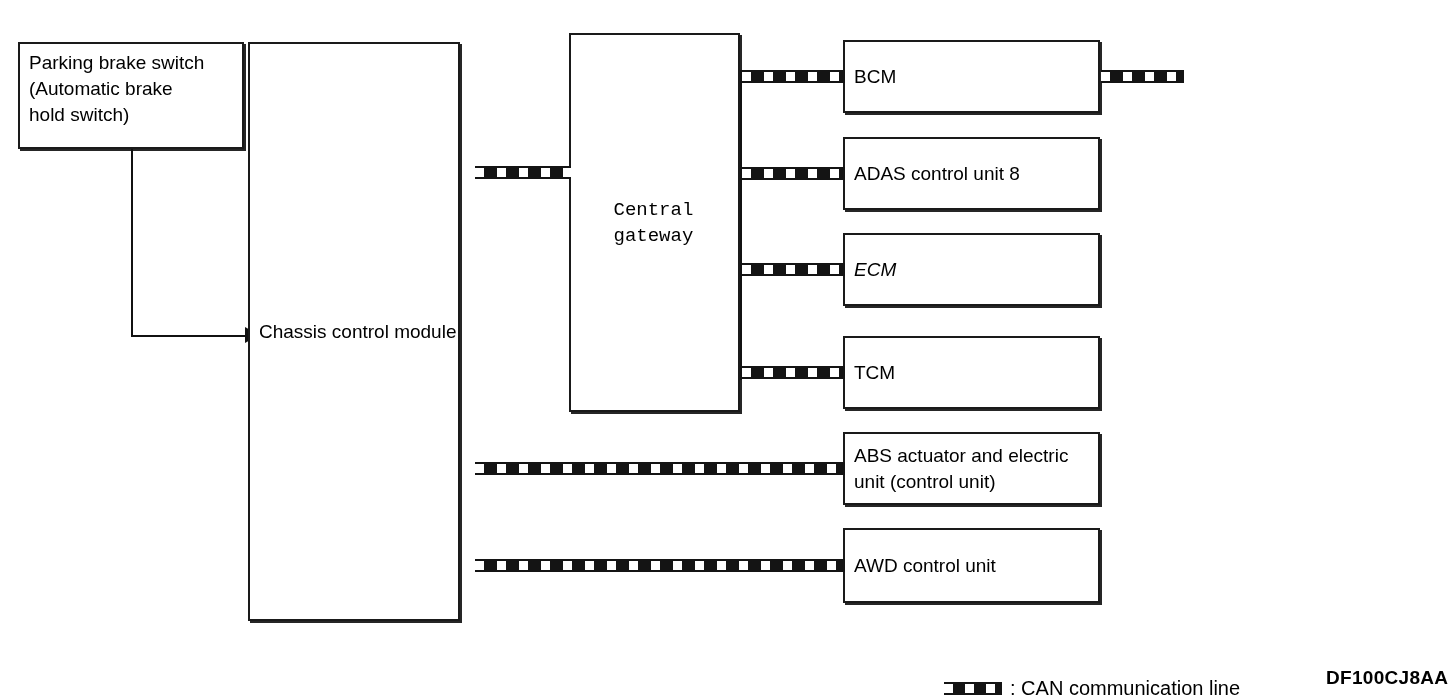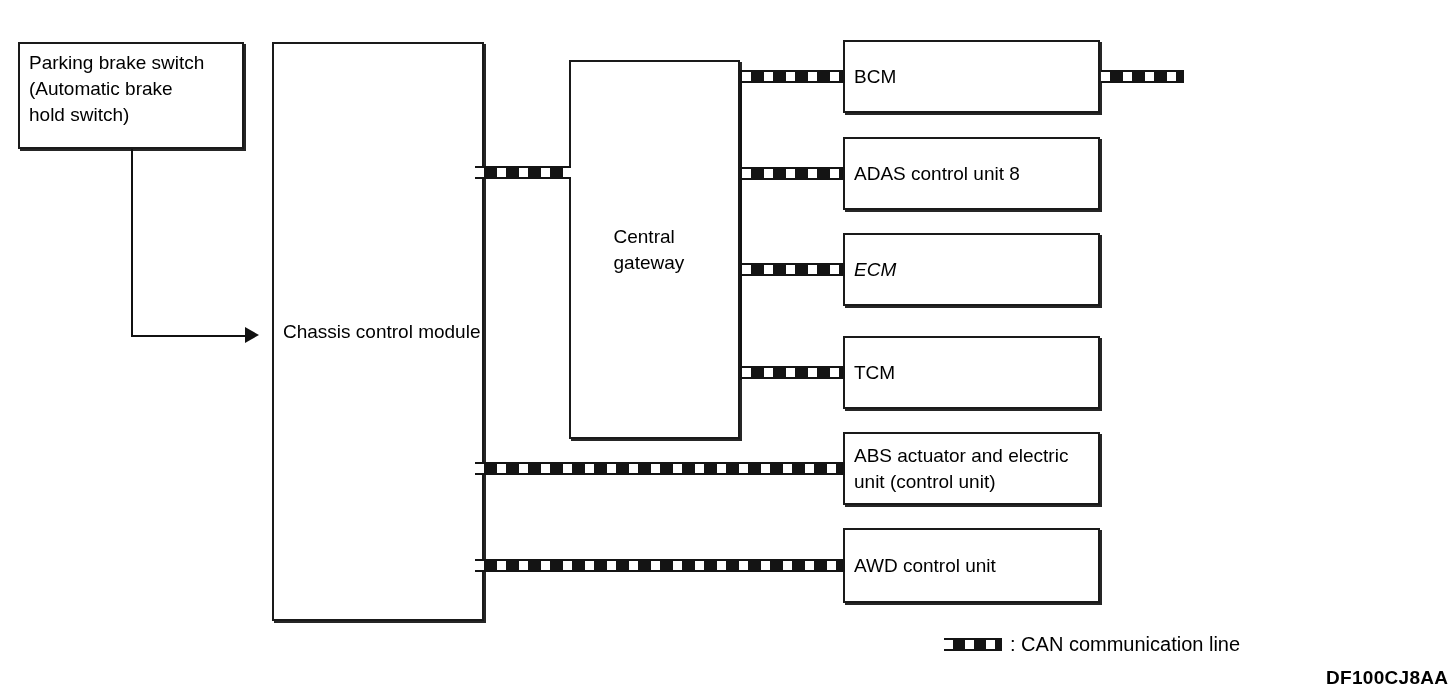--- a/index.html
+++ b/index.html
@@ -71,20 +71,21 @@
     border-top: 8px solid transparent;
     border-bottom: 8px solid transparent;
     border-left: 14px solid #111111;
   }
 
   
   .legend {
     position: absolute;
     display: flex;
     align-items: center;
+    margin-top: 44px;
   }
   .legend .swatch {
     width: 58px;
     height: 13px;
     box-sizing: border-box;
     background:
       repeating-linear-gradient(
         to right,
         #ffffff 0px, #ffffff 9px,
         #141414 9px, #141414 21px
@@ -114,25 +115,25 @@
   <div class="box" style="left:18px; top:42px; width:226px; height:107px;">
     <div class="label top-left">Parking brake switch
 (Automatic brake
 hold switch)</div>
   </div>
 
   <div class="line-v" style="left:131px; top:149px; height:187px;"></div>
   <div class="line-h" style="left:131px; top:335px; width:114px;"></div>
   <div class="arrow-right" style="left:245px; top:327px;"></div>
 
-  <div class="box" style="left:272px; top:42px; width:212px; height:579px;">
+  <div class="box" style="left:248px; top:42px; width:212px; height:579px;">
     <div class="label mid-left">Chassis control module</div>
   </div>
 
-  <div class="box" style="left:569px; top:60px; width:171px; height:379px;">
+  <div class="box" style="left:569px; top:33px; width:171px; height:379px;font-family:Liberation Mono, monospace;">
     <div class="label center-two">Central
 gateway</div>
   </div>
 
   <div class="can" style="left:475px; top:166px; width:96px;"></div>
 
   <div class="line-v" style="left:740px; top:70px; height:310px;"></div>
 
   <div class="box" style="left:843px; top:40px; width:257px; height:73px;text-align:right;">
     <div class="label mid-left">BCM</div>

